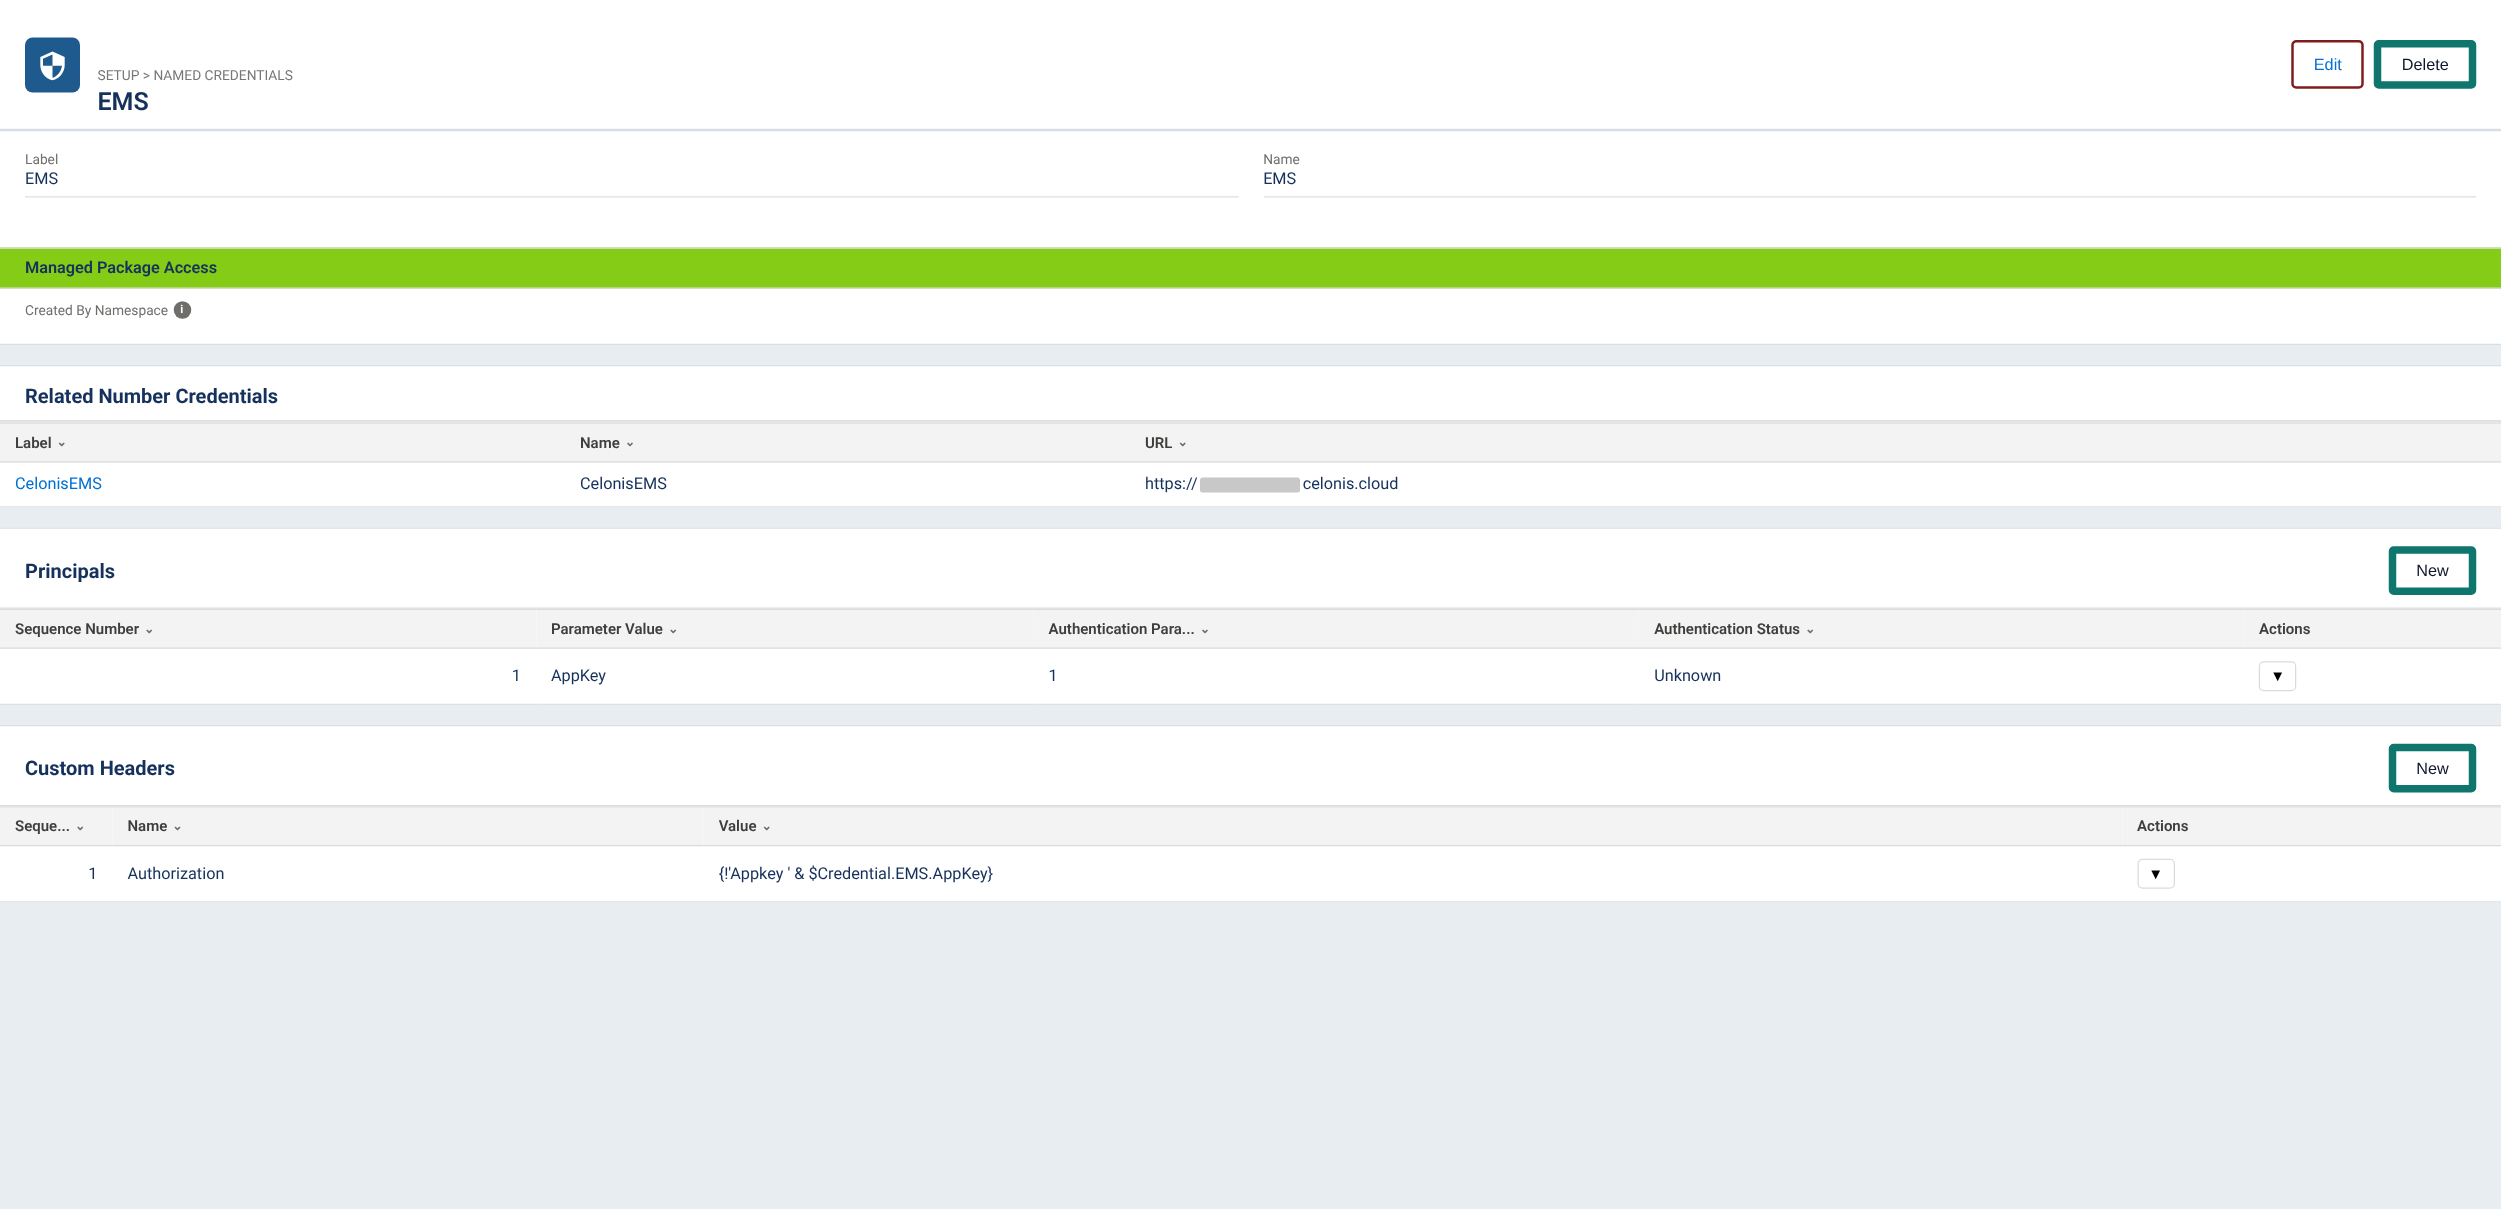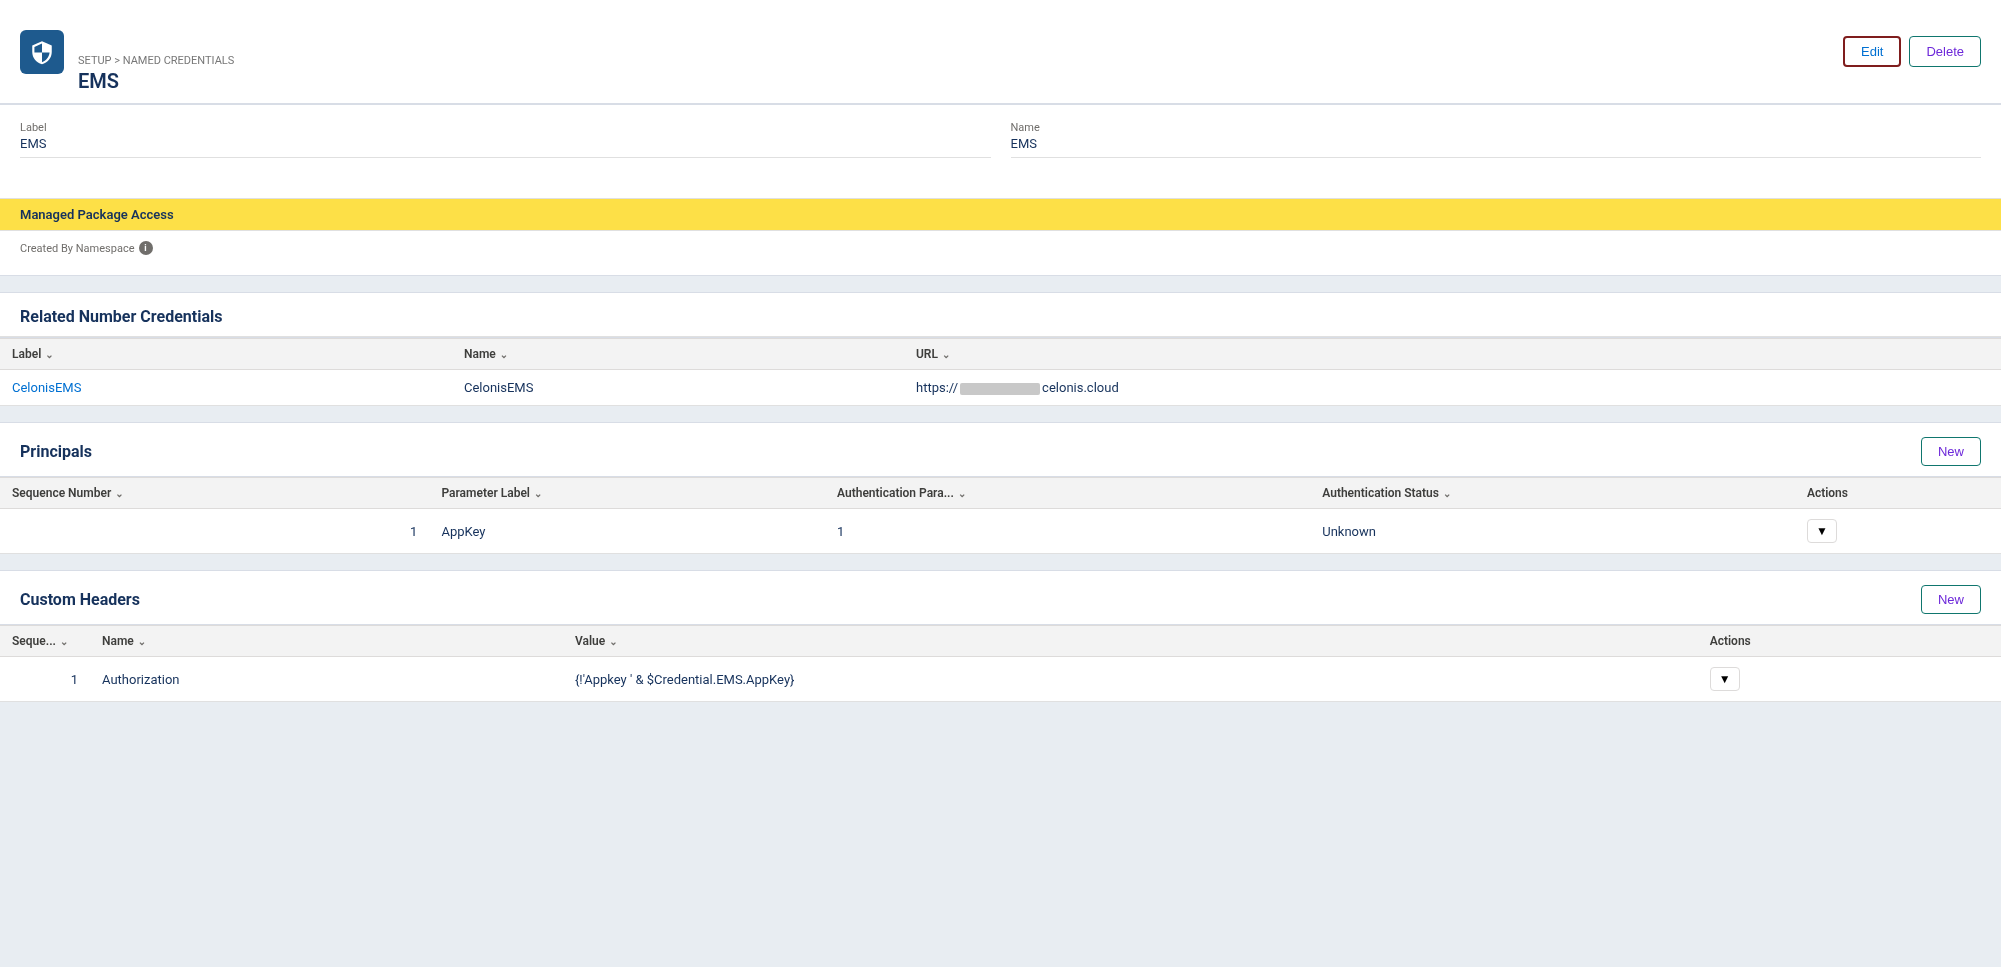--- a/index.html
+++ b/index.html
@@ -57,23 +57,23 @@
     }
     .header-actions {
       display: flex;
       gap: 8px;
     }
     .btn {
       padding: 6px 16px;
       border-radius: 4px;
       font-size: 13px;
       cursor: pointer;
-      border: 1px solid #0f766e;
+      border: 6px solid #0f766e;
       background: #fff;
-      color: #6d28d9;
+      color: #0f172a;
     }
     .btn-edit {
       border: 2px solid #7f1d1d;
       color: #0070d2;
     }
 
     
     .main {
       padding: 0;
     }
@@ -104,21 +104,21 @@
     }
     .detail-field .field-value {
       font-size: 13px;
       color: #16325c;
       border-bottom: 1px solid #e0e0e0;
       padding-bottom: 6px;
     }
 
     
     .managed-package-section {
-      background: #fde047;
+      background: #84cc16;
       padding: 8px 20px;
       font-size: 13px;
       font-weight: 600;
       color: #16325c;
       border-top: 1px solid #e0e0e0;
       border-bottom: 1px solid #e0e0e0;
     }
 
     .created-by-section {
       padding: 10px 20px 16px;
@@ -360,21 +360,21 @@
         <thead>
           <tr>
             <th>
               <div class="col-header">
                 <span>Sequence Number</span>
                 <span class="chevron-icon">⌄</span>
               </div>
             </th>
             <th>
               <div class="col-header">
-                <span>Parameter Label</span>
+                <span>Parameter Value</span>
                 <span class="chevron-icon">⌄</span>
               </div>
             </th>
             <th>
               <div class="col-header">
                 <span>Authentication Para...</span>
                 <span class="chevron-icon">⌄</span>
               </div>
             </th>
             <th>

